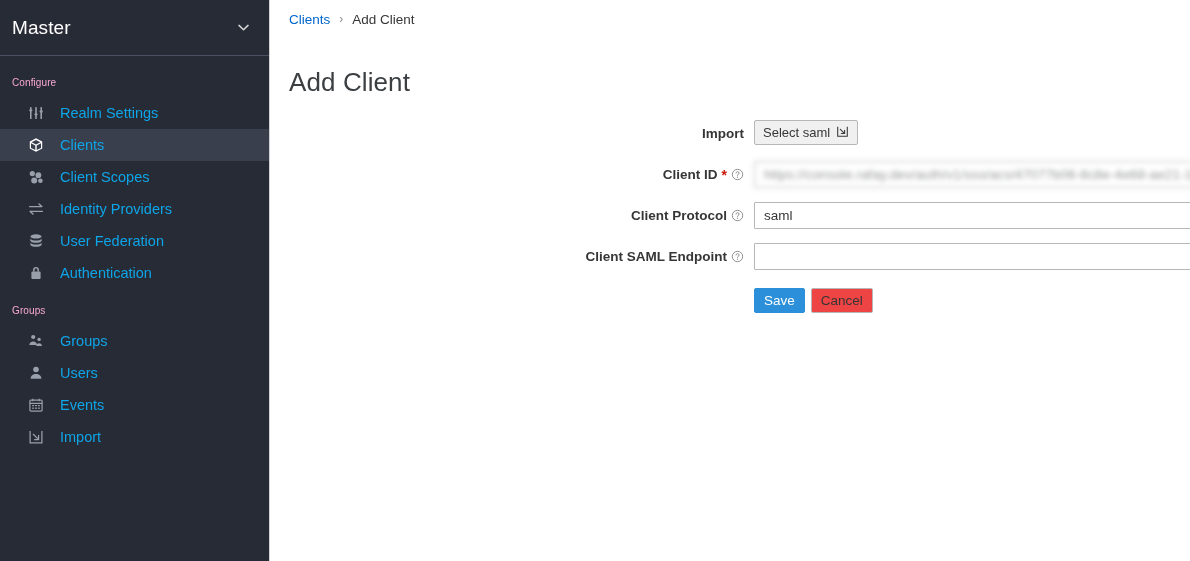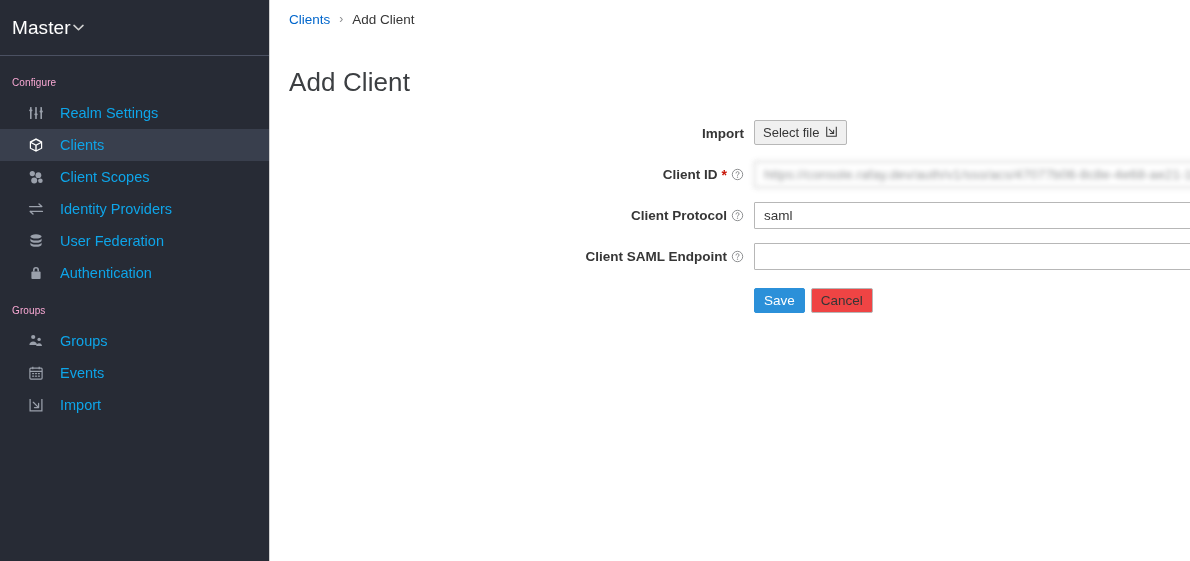--- a/index.html
+++ b/index.html
@@ -24,20 +24,21 @@
     display: flex;
     flex-direction: column;
     overflow: hidden;
   }
 
   .realm-selector {
     height: 56px;
     min-height: 56px;
     display: flex;
     align-items: center;
+    justify-content: space-between;
     padding: 0 18px 0 12px;
     border-bottom: 1px solid #4b5162;
     cursor: pointer;
   }
   .realm-name {
     color: #ffffff;
     font-size: 19px;
     font-weight: 400;
     letter-spacing: .1px;
   }
@@ -285,20 +286,29 @@
           <svg width="16" height="16" viewBox="0 0 16 16" fill="currentColor">
               <circle cx="5.2" cy="4" r="2.1"></circle>
               <path d="M1.4 12c0-2.1 1.7-3.5 3.8-3.5S9 9.9 9 12Z"></path>
               <circle cx="11.1" cy="6.4" r="1.7"></circle>
               <path d="M8.2 13.1c0-1.7 1.3-2.8 2.9-2.8s2.9 1.1 2.9 2.8Z"></path>
             </svg>
         </span>
         <span class="nav-label">Groups</span>
       </div>
 
+      <div class="nav-item">
+        <span class="nav-ico">
+          <svg width="16" height="16" viewBox="0 0 16 16" fill="currentColor">
+              <circle cx="8" cy="4.5" r="2.8"></circle>
+              <path d="M2.6 13.8c0-2.9 2.4-4.8 5.4-4.8s5.4 1.9 5.4 4.8Z"></path>
+            </svg>
+        </span>
+        <span class="nav-label">Users</span>
+      </div>
 
 
       <div class="nav-item">
         <span class="nav-ico">
           <svg width="16" height="16" viewBox="0 0 16 16" fill="none" stroke="currentColor" stroke-width="1.2">
               <rect x="1.9" y="3.1" width="12.2" height="11" rx="1"></rect>
               <path d="M1.9 6.4h12.2M4.8 1.8v2.4M11.2 1.8v2.4"></path>
               <path d="M4.6 8.6h1M7.5 8.6h1M10.4 8.6h1M4.6 11.2h1M7.5 11.2h1M10.4 11.2h1" stroke-linecap="round"></path>
             </svg>
         </span>
@@ -331,21 +341,21 @@
     <h1 class="page-title">Add Client</h1>
 
     <div class="form">
 
       <div class="form-row">
         <div class="form-label">
           <span>Import</span>
         </div>
         <div class="form-control">
           <button class="btn-select-file">
-            <span>Select file</span>
+            <span>Select saml</span>
             <span>
               <svg width="13" height="13" viewBox="0 0 16 16" fill="none" stroke="currentColor" stroke-width="1.3">
                   <path d="M13.9 2.1v11.8H2.1V2.1"></path>
                   <path d="M5.3 5.3l5.1 5.1" stroke-linecap="round"></path>
                   <path d="M10.6 6.4v4.1H6.5" stroke-linecap="round" stroke-linejoin="round"></path>
                 </svg>
             </span>
           </button>
         </div>
       </div>

